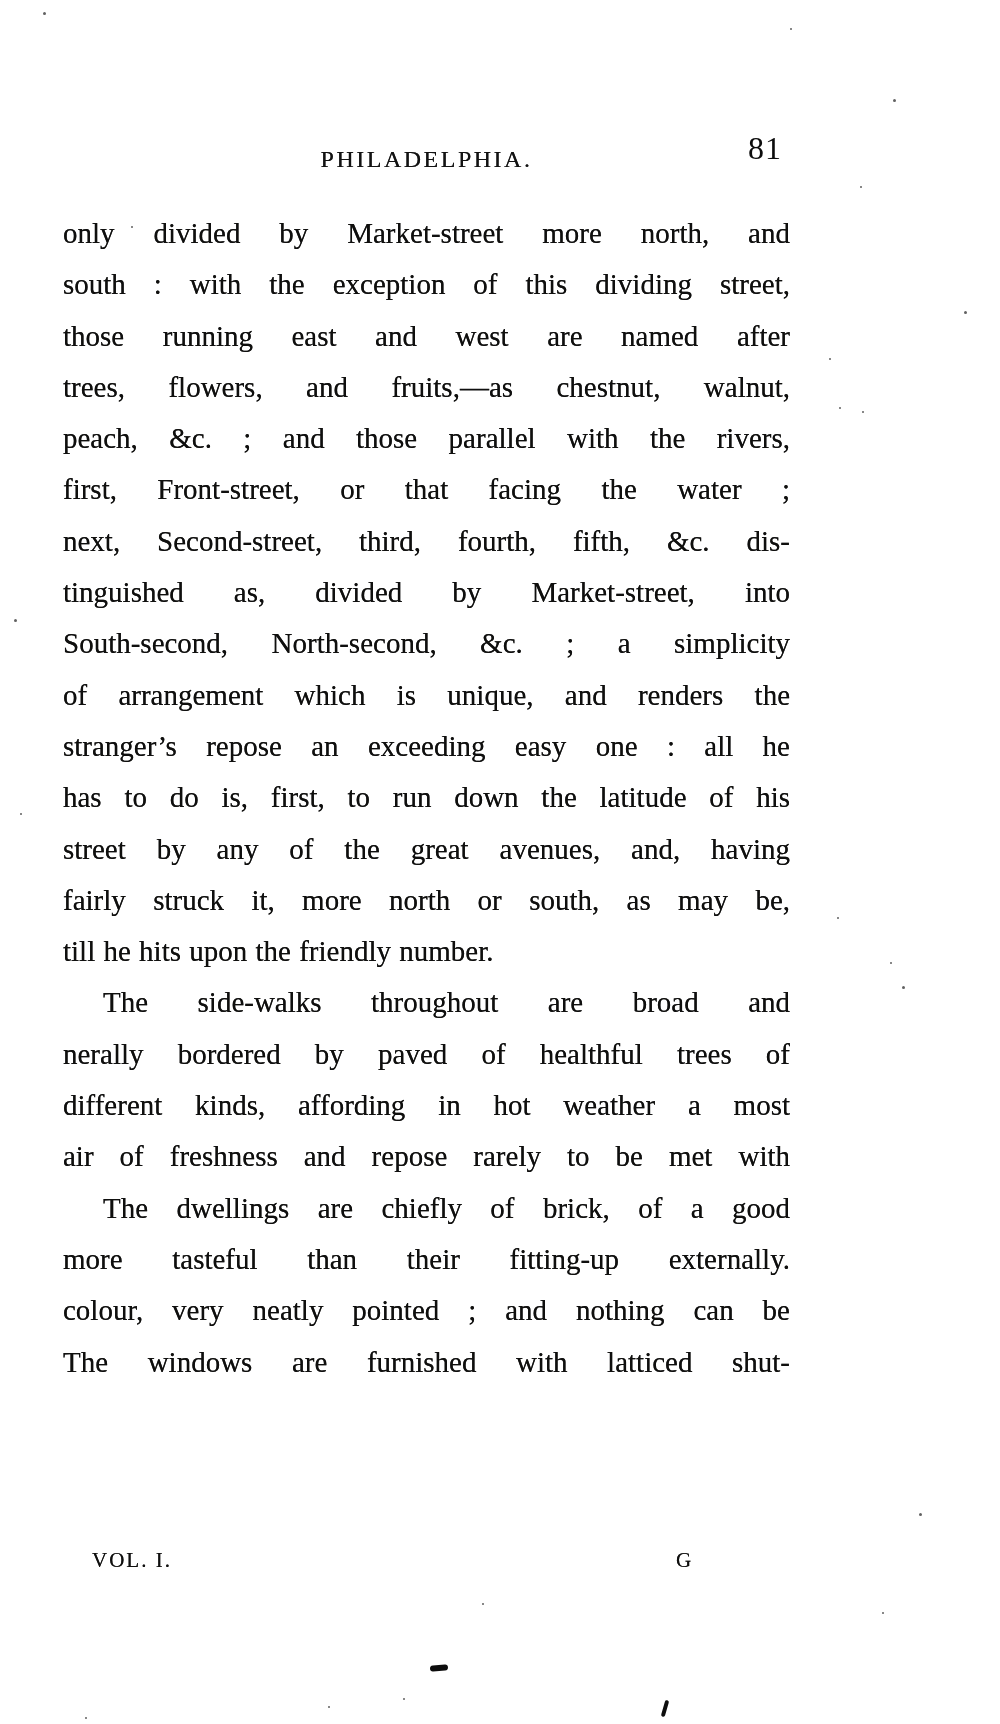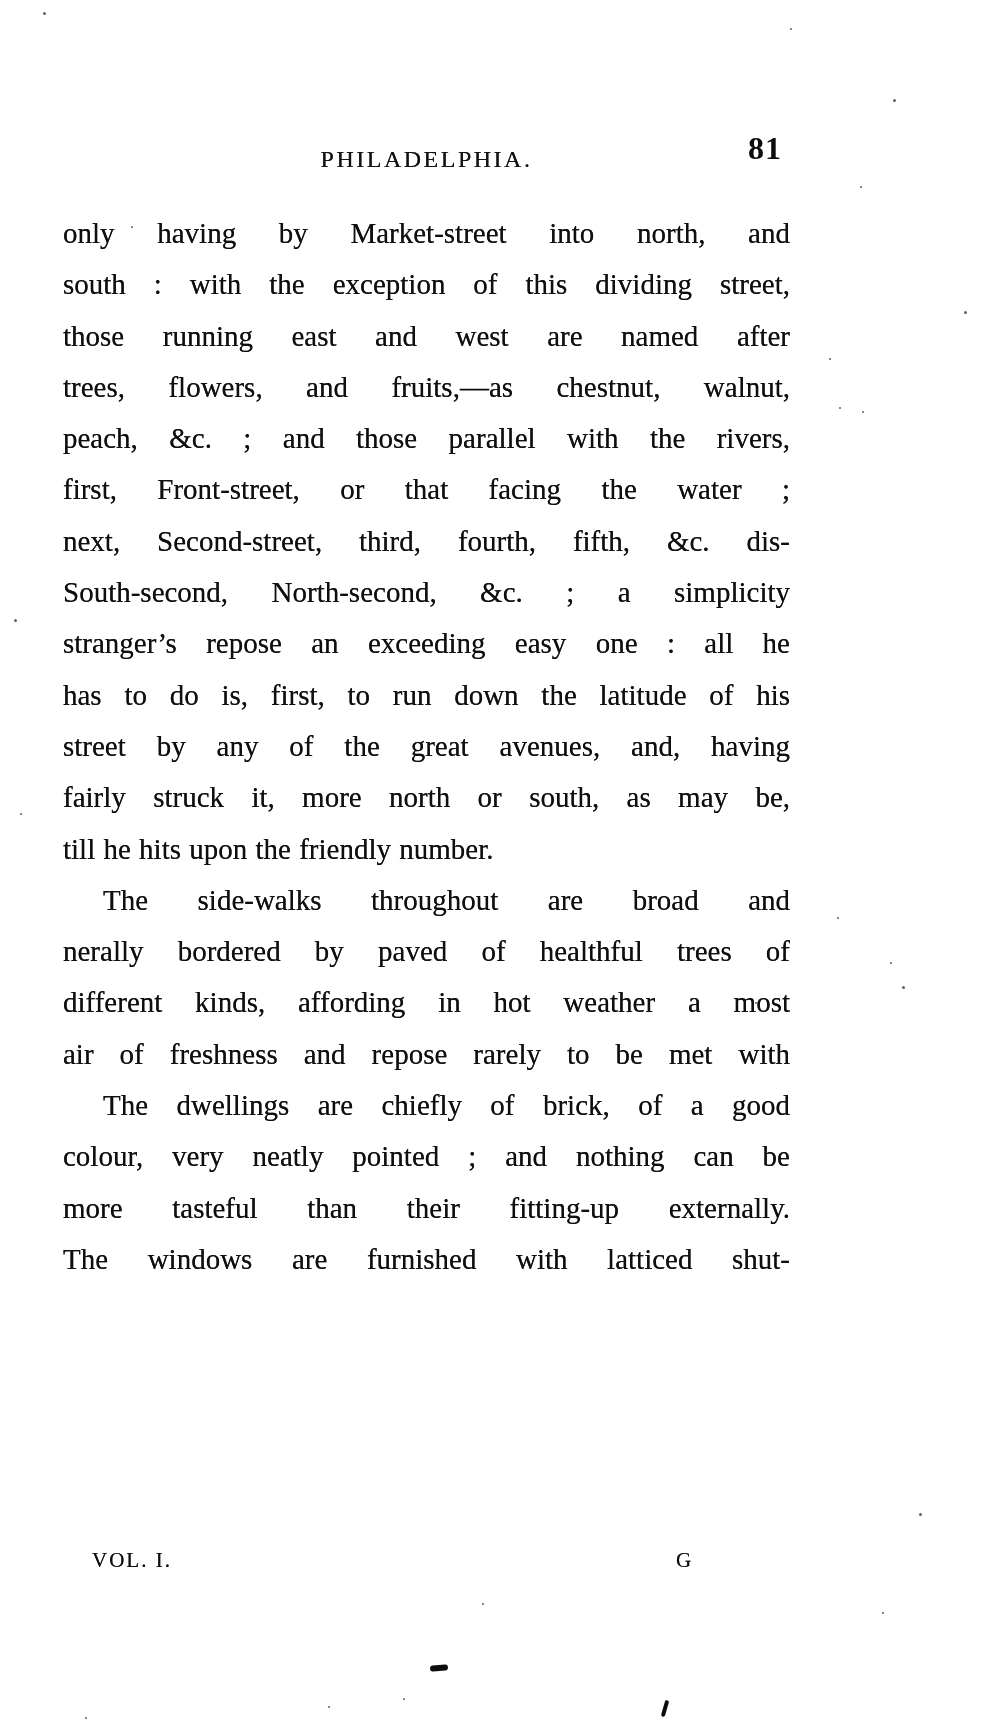--- a/index.html
+++ b/index.html
@@ -24,21 +24,21 @@
     font-size: 24px;
     letter-spacing: 2.5px;
     color: #121212;
     text-shadow: 0 0 0.5px rgba(0,0,0,0.75);
   }
   .page-number {
     position: absolute;
     left: 748px;
     top: 130px;
     font-size: 32px;
-    font-weight: 700;
+    font-weight: 400;
     letter-spacing: 1px;
     color: #0c0c0c;
   }
   
   .textblock {
     position: absolute;
     left: 63px;
     top: 208px;
     width: 727px;
   }
@@ -90,40 +90,42 @@
 
 <div class="page">
 
   <div class="header">
     <span class="running-title">PHILADELPHIA.</span>
   </div>
 
   <div class="page-number">81</div>
 
   <div class="textblock" id="textblock">
-      <div class="line j">only having by Market-street into north, and</div>
+      <div class="line j">only divided by Market-street more north, and</div>
       <div class="line j">south : with the exception of this dividing street,</div>
       <div class="line j">those running east and west are named after</div>
       <div class="line j">trees, flowers, and fruits,—as chestnut, walnut,</div>
       <div class="line j">peach, &amp;c. ; and those parallel with the rivers,</div>
       <div class="line j">first, Front-street, or that facing the water ;</div>
       <div class="line j">next, Second-street, third, fourth, fifth, &amp;c. dis-</div>
+      <div class="line j">tinguished as, divided by Market-street, into</div>
       <div class="line j">South-second, North-second, &amp;c. ; a simplicity</div>
+      <div class="line j">of arrangement which is unique, and renders the</div>
       <div class="line j">stranger’s repose an exceeding easy one : all he</div>
       <div class="line j">has to do is, first, to run down the latitude of his</div>
       <div class="line j">street by any of the great avenues, and, having</div>
       <div class="line j">fairly struck it, more north or south, as may be,</div>
       <div class="line">till he hits upon the friendly number.</div>
       <div class="line j i">The side-walks throughout are broad and</div>
       <div class="line j">nerally bordered by paved of healthful trees of</div>
       <div class="line j">different kinds, affording in hot weather a most</div>
       <div class="line j">air of freshness and repose rarely to be met with</div>
       <div class="line j i">The dwellings are chiefly of brick, of a good</div>
+      <div class="line j">more tasteful than their fitting-up externally.</div>
       <div class="line j">colour, very neatly pointed ; and nothing can be</div>
-      <div class="line j">more tasteful than their fitting-up externally.</div>
       <div class="line j">The windows are furnished with latticed shut-</div>
     </div>
 
   <div class="footer-vol">VOL. I.</div>
 
   <div class="footer-sig">G</div>
 
   <div id="artifacts">
       <div class="speck" style="left: 43px; top: 12px; width: 3px; height: 3px;"></div>
       <div class="speck" style="left: 790px; top: 28px; width: 2px; height: 2px;"></div>

